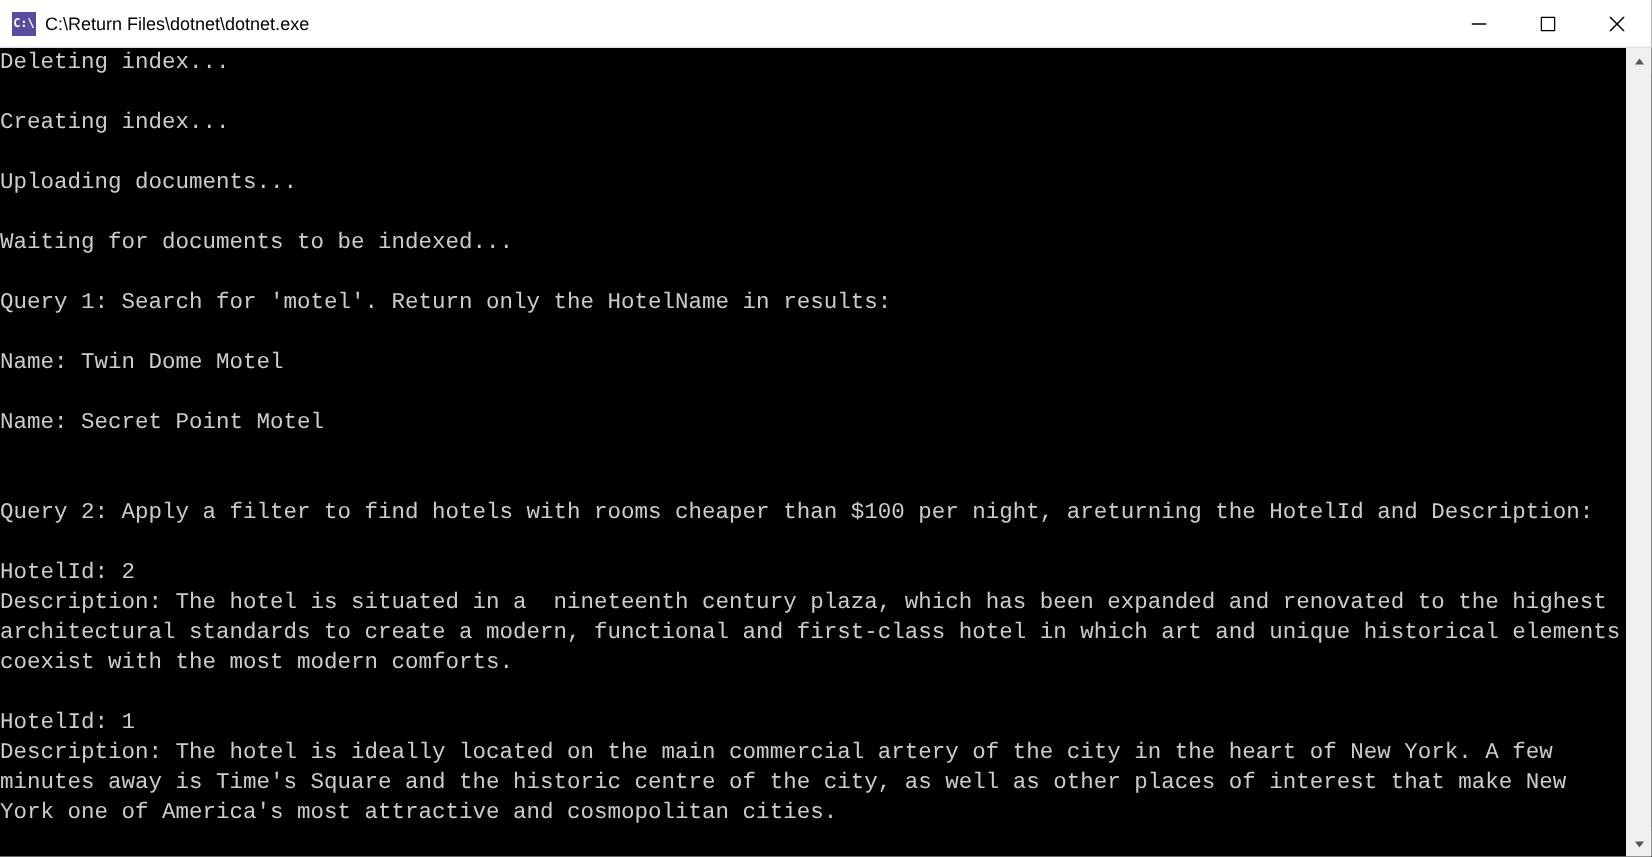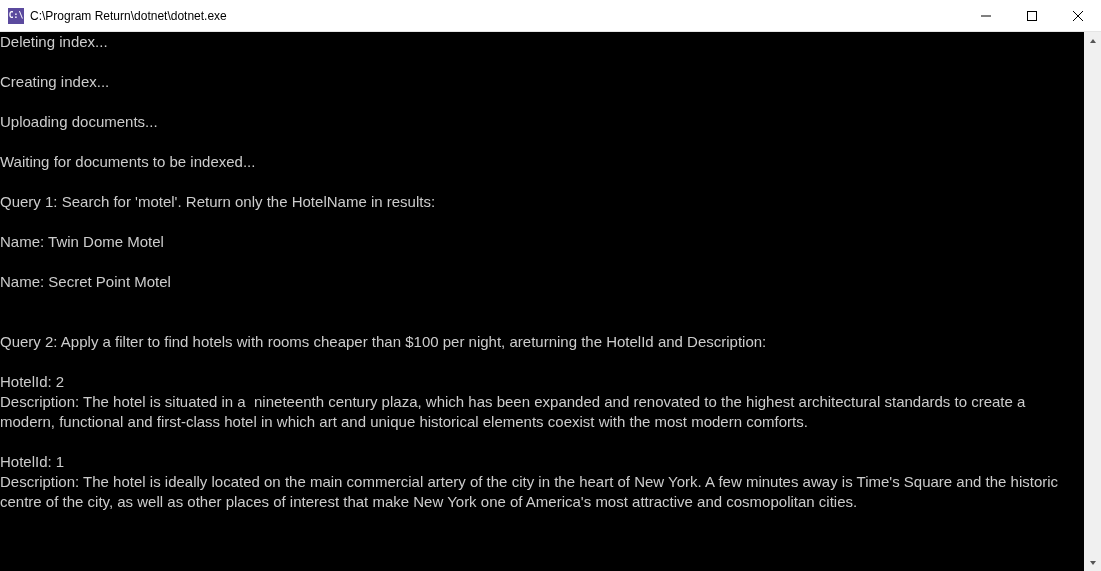--- a/index.html
+++ b/index.html
@@ -21,21 +21,21 @@
   .win-btn {
     width: 46px; height: 100%; display: flex; align-items: center; justify-content: center;
     font-size: 10px; color: #000;
   }
   .win-btn svg { display: block; }
   .console-area {
     flex: 1; display: flex; background: #000; position: relative; overflow: hidden;
   }
   .console {
     flex: 1; background: #000; color: #ccc;
-    font-family: Liberation Sans, sans-serif; font-size: 15px;
+    font-family: Liberation Mono, monospace; font-size: 15px;
     line-height: 20px; white-space: pre-wrap; word-break: break-word;
     padding: 0; overflow: hidden;
   }
   .scrollbar-v {
     width: 17px; background: #f0f0f0; display: flex; flex-direction: column;
     align-items: center; font-size: 9px; color: #555;
   }
   .sb-arrow {
     width: 17px; height: 17px; display:flex; align-items:center; justify-content:center;
     background: #f0f0f0;
@@ -43,21 +43,21 @@
   .sb-track { flex: 1; position: relative; background: #f0f0f0; }
   .sb-thumb { position: absolute; left: 2px; right: 2px; top: 4px; height: 30px; background: #c2c2c2; }
 </style>
 </head>
 <body>
 
 <div class="window">
 
   <div class="titlebar">
     <div class="app-icon">C:\</div>
-    <div class="title-text">C:\Program Return\dotnet\dotnet.exe</div>
+    <div class="title-text">C:\Return Files\dotnet\dotnet.exe</div>
     <div class="title-spacer"></div>
     <div class="win-controls">
       <div class="win-btn" title="Minimize">
         <svg width="10" height="10" viewBox="0 0 10 10">
             <line x1="0" y1="5" x2="10" y2="5" stroke="#000" stroke-width="1"></line>
           </svg>
       </div>
       <div class="win-btn" title="Maximize">
         <svg width="10" height="10" viewBox="0 0 10 10">
             <rect x="0.5" y="0.5" width="9" height="9" fill="none" stroke="#000" stroke-width="1"></rect>

